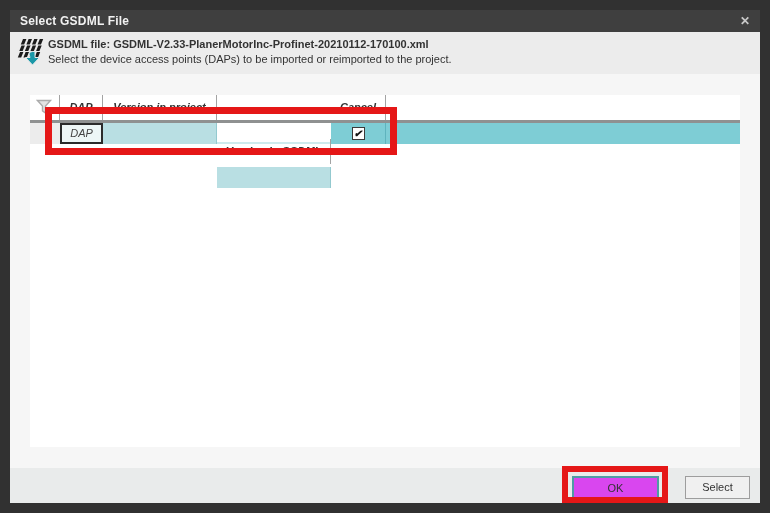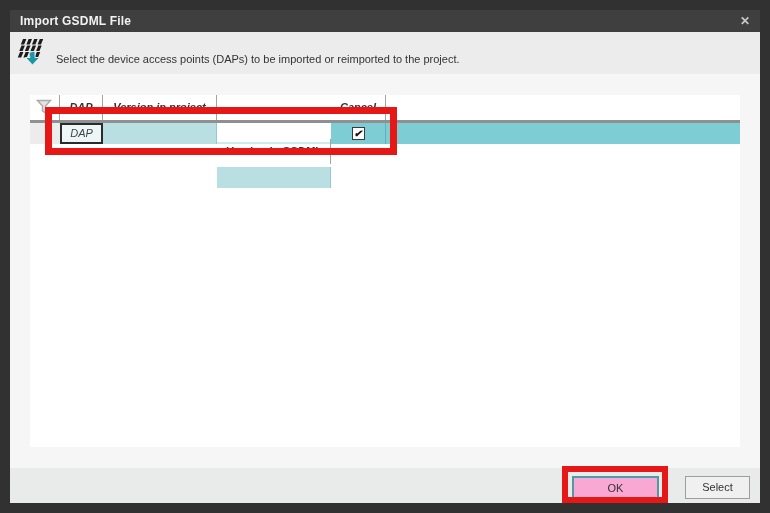--- a/index.html
+++ b/index.html
@@ -35,21 +35,21 @@
   .headerband {
     position:absolute; left:0; top:22px; width:750px; height:42px;
     background:#ececec;
   }
   .headerband .icon { position:absolute; left:7px; top:5px; }
   .headerband .file-line {
     position:absolute; left:38px; top:6px; font-size:11px;
     font-weight:bold; color:#333;
   }
   .headerband .instr-line {
-    position:absolute; left:38px; top:21px; font-size:11px; color:#333;margin-left:8px;
+    position:absolute; left:38px; top:21px; font-size:11px; color:#333;
   }
 
   
   .table {
     position:absolute; left:20px; top:85px; width:710px; height:352px;
     background:#ffffff;
     font-style:italic;
   }
   .thead { display:flex; height:25px; }
   .thead .cell {
@@ -95,21 +95,21 @@
     position:absolute; left:0; bottom:0; width:750px; height:35px;
     background:#e9ebeb;
   }
   .btn {
     position:absolute; top:466px; height:23px;
     font-size:11px; color:#333; text-align:center; line-height:20px;
     cursor:pointer;
   }
   .btn-ok {
     left:562px; width:87px;
-    background:#f9a8d4; border:2px solid #4f9ba4;
+    background:#d946ef; border:2px solid #4f9ba4;
   }
   .btn-cancel {
     left:675px; width:65px;
     background:#f0f0f0; border:1px solid #9d9d9d;
   }
 
   
   .anno {
     position:absolute; border:7px solid #e51717;
     background:transparent; pointer-events:none;
@@ -117,21 +117,21 @@
   .anno-row { left:45px; top:107px; width:352px; height:48px; }
   .anno-ok  { left:562px; top:466px; width:106px; height:37px; border-width:6px; }
 </style>
 </head>
 <body>
 
 <div class="frame">
   <div class="dialog">
 
     <div class="titlebar">
-      <span class="title">Import GSDML File</span>
+      <span class="title">Select GSDML File</span>
       <span class="close-btn">
         <span>✕</span>
       </span>
     </div>
 
     <div class="headerband">
       <span class="icon">
         <svg width="28" height="32" viewBox="0 0 28 32">
           <g fill="#1c1c1c">
             <g transform="translate(6,2) skewX(-22)">
@@ -149,20 +149,21 @@
             <g transform="translate(3,15) skewX(-22)">
               <rect x="0" y="0" width="3.4" height="5.5"></rect>
                 <rect x="5.6" y="0" width="3.4" height="5.5"></rect>
               <rect x="11.2" y="0" width="3.4" height="5.5"></rect>
                 <rect x="16.8" y="0" width="3.4" height="5.5"></rect>
             </g>
           </g>
           <path d="M12 17 q0 -2.5 3.5 -2.5 l2.5 0 0 6 4.5 0 -7 7.5 -7 -7.5 4.5 0 z" fill="#1b98a8" stroke="#e9e9e9" stroke-width="1"></path>
         </svg>
       </span>
+      <div class="file-line">GSDML file: GSDML-V2.33-PlanerMotorInc-Profinet-20210112-170100.xml</div>
       <div class="instr-line">Select the device access points (DAPs) to be imported or reimported to the project.</div>
     </div>
 
     <div class="table">
       <div class="thead">
         <div class="cell c-filter">
           <span class="funnel">
             <svg width="18" height="17" viewBox="0 0 18 17">
               <path d="M1.5 1.5 h13 l-5 5.5 v7 l-3 -2.2 v-4.8 z" fill="#e3e3e3" stroke="#ababab" stroke-width="1.4"></path>
             </svg>

